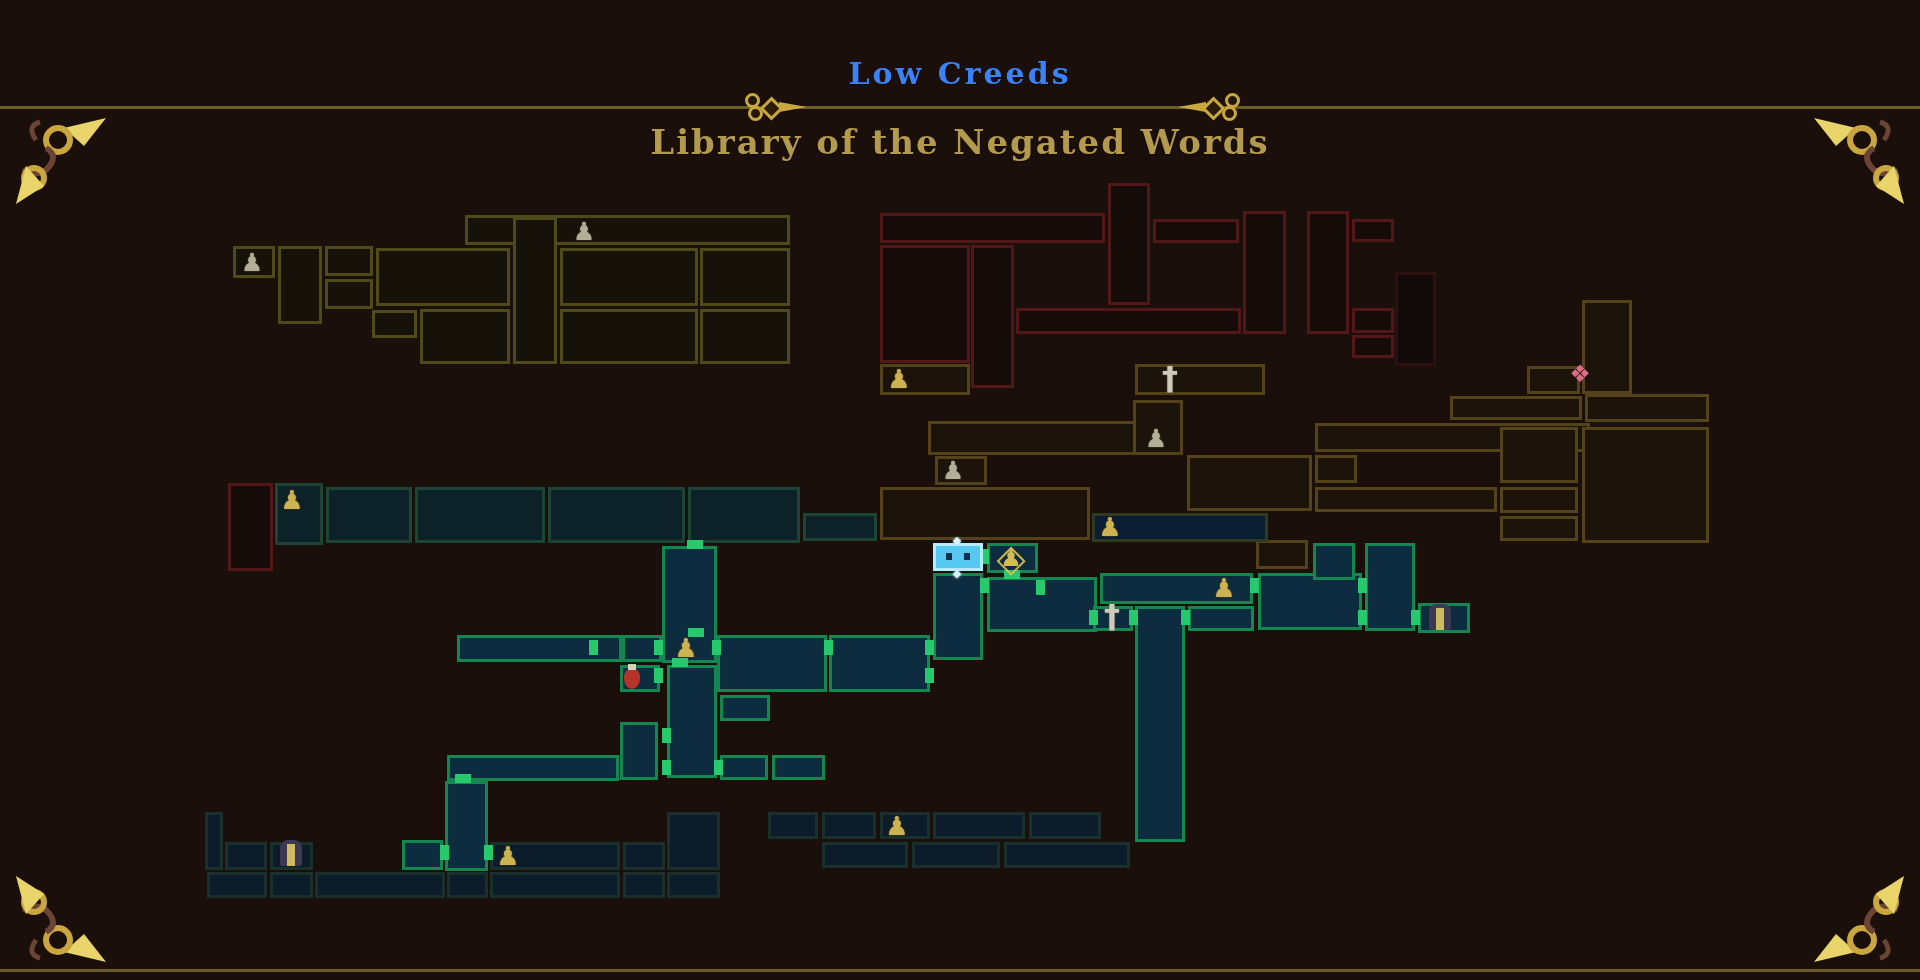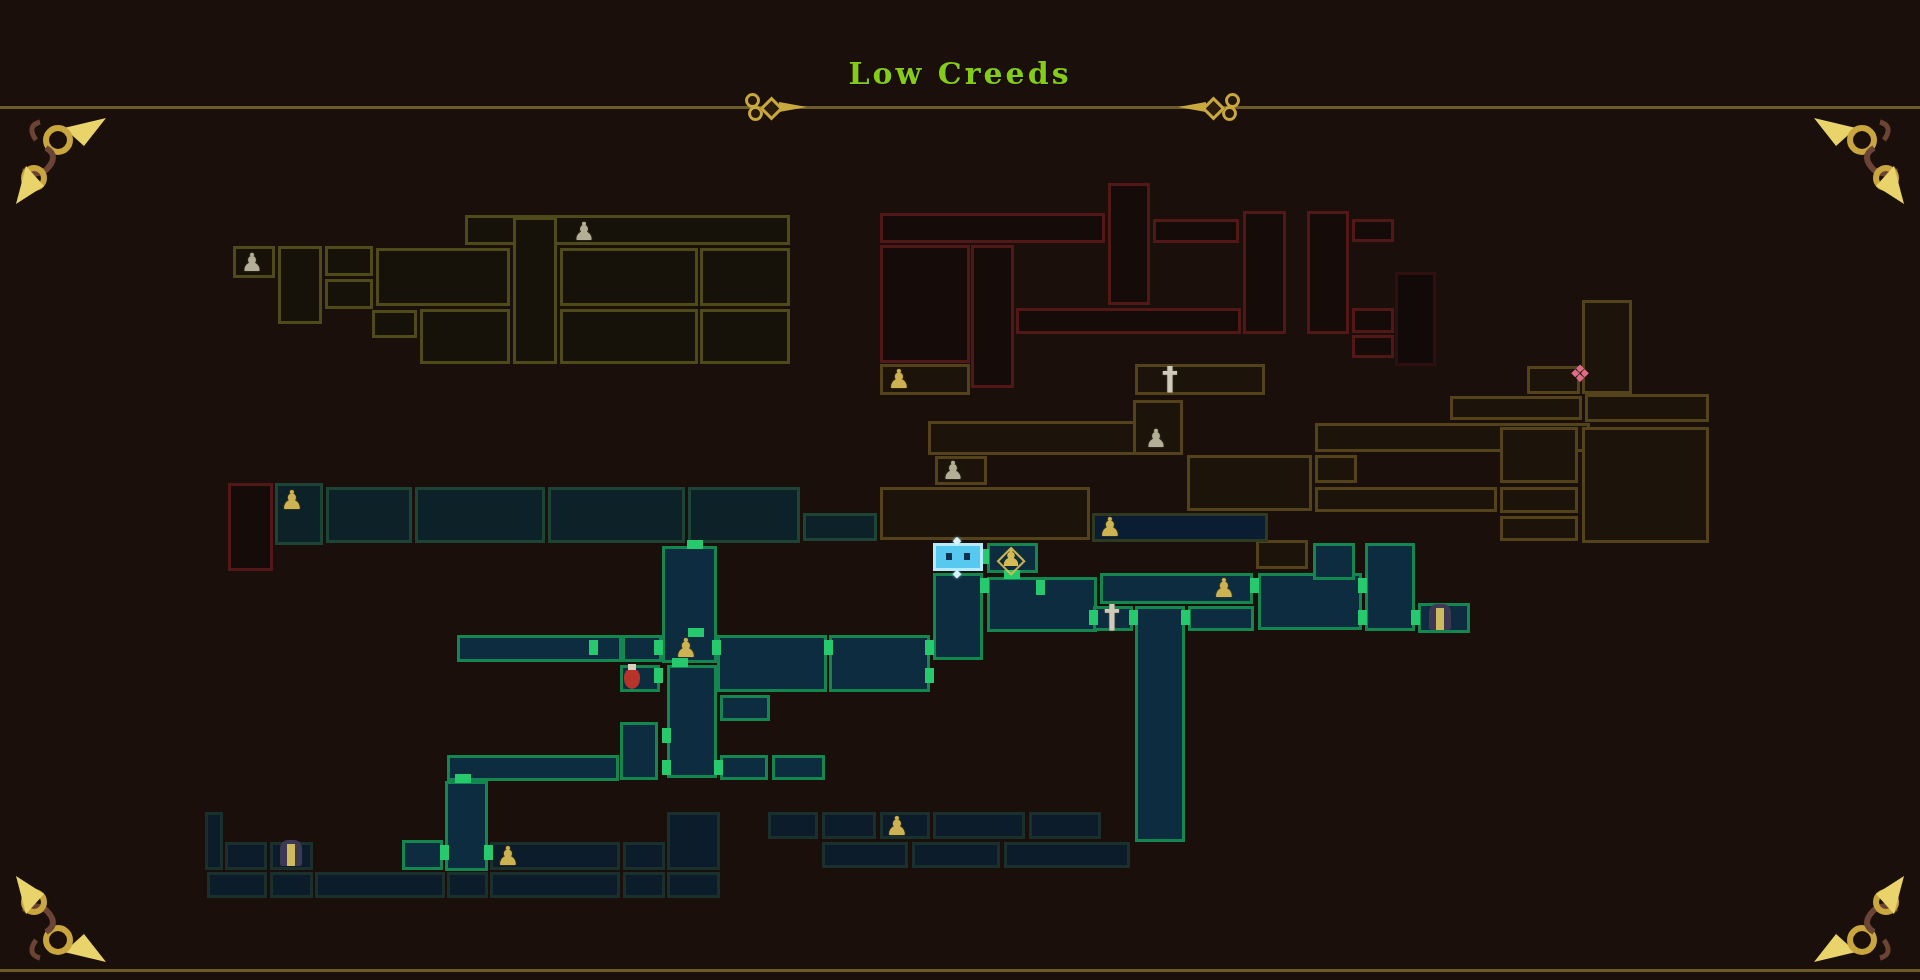--- a/index.html
+++ b/index.html
@@ -1,21 +1,21 @@
 <!DOCTYPE html>
 <html><head>
 <meta charset="utf-8">
 <style>
   html,body{margin:0;padding:0;background:#1a0f0a;}
   body{width:1920px;height:980px;overflow:hidden;font-family:"DejaVu Serif",serif;}
   .screen{position:relative;width:1920px;height:980px;background:#1a0f0a;overflow:hidden;}
 
   
   .area-title{position:absolute;left:0;top:56px;width:100%;text-align:center;
-    font-size:30px;font-weight:bold;letter-spacing:3px;color:#84cc16;
+    font-size:30px;font-weight:bold;letter-spacing:3px;color:#3b82f6;
     text-shadow:1px 1px 0 #120806;}
   .zone-title{position:absolute;left:0;top:122px;width:100%;text-align:center;
     font-size:34px;font-weight:bold;letter-spacing:2px;color:#b49a4c;
     text-shadow:1px 1px 0 #120806;}
   .h-line{position:absolute;left:0;width:100%;height:3px;background:#6b5b26;}
   .line-top{top:106px;} .line-bottom{top:969px;}
 
   
   .orn{position:absolute;top:92px;width:62px;height:30px;}
   .orn-left{left:745px;} .orn-right{left:1178px;transform:scaleX(-1);}
@@ -75,20 +75,21 @@
       <span class="d"></span>
       <span class="t"></span>
   </div>
   <div class="orn orn-right">
     <span class="c c1"></span>
       <span class="c c2"></span>
       <span class="d"></span>
       <span class="t"></span>
   </div>
 
+  <div class="zone-title">Library of the Negated Words</div>
 
   <svg class="flourish fl-tl" viewBox="0 0 48 45">
     <path d="M47 2 L26 7 L36 16 Z" fill="#e8d46a"></path>
     <circle cx="23" cy="13" r="6" fill="none" stroke="#c9a63e" stroke-width="3"></circle>
     <path d="M14 4 q-7 2 -2 9" stroke="#6b4436" stroke-width="2.5" fill="none"></path>
     <path d="M17 17 q7 4 0 11 q-7 4 -11 -1" stroke="#6b4436" stroke-width="3" fill="none"></path>
     <circle cx="11" cy="32" r="5" fill="none" stroke="#c9a63e" stroke-width="3"></circle>
     <path d="M2 45 L7 26 L16 36 Z" fill="#e8d46a"></path>
   </svg>
   <svg class="flourish fl-tr" viewBox="0 0 48 45">

